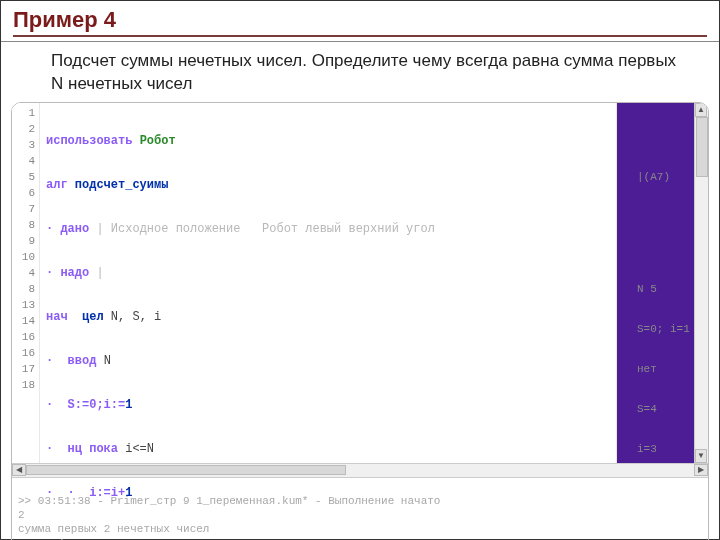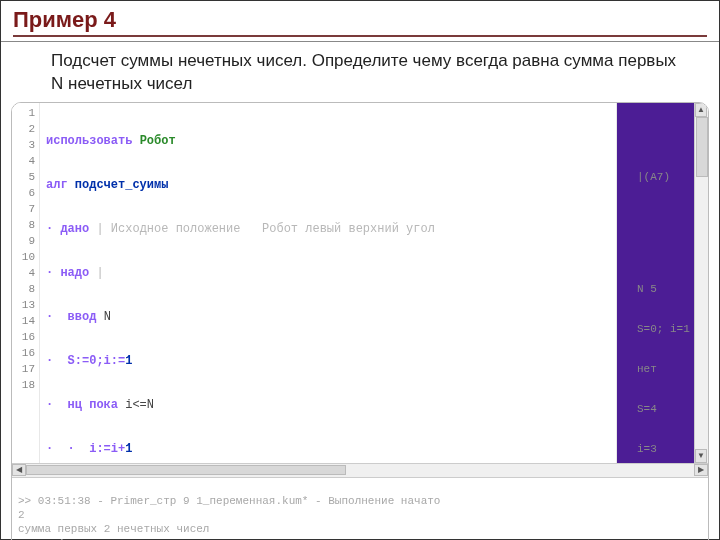--- a/index.html
+++ b/index.html
@@ -164,20 +164,21 @@
           <div>16</div>
         <div>16</div>
           <div>17</div>
           <div>18</div>
       </div>
       <div class="code">
         <div class="code-line"><span class="kw">использовать</span> <span class="kw-green">Робот</span></div>
         <div class="code-line"><span class="kw">алг</span> <span class="kw-blue">подсчет_суимы</span></div>
         <div class="code-line"><span class="kw">· дано</span> <span class="comment">| Исходное положение   Робот левый верхний угол</span></div>
         <div class="code-line"><span class="kw">· надо</span> <span class="comment">|</span></div>
+        <div class="code-line"><span class="kw">нач</span>  <span class="kw-blue">цел</span> <span>N, S, i</span></div>
         <div class="code-line"><span class="kw">·  ввод</span> <span>N</span></div>
         <div class="code-line"><span class="kw">·  S:=0;i:=</span><span class="num">1</span></div>
         <div class="code-line"><span class="kw">·  нц пока</span> <span>i&lt;=N</span></div>
         <div class="code-line"><span class="kw">·  ·  i:=i+</span><span class="num">1</span></div>
         
         
         
       </div>
       <div class="right-panel">
         <div></div>

